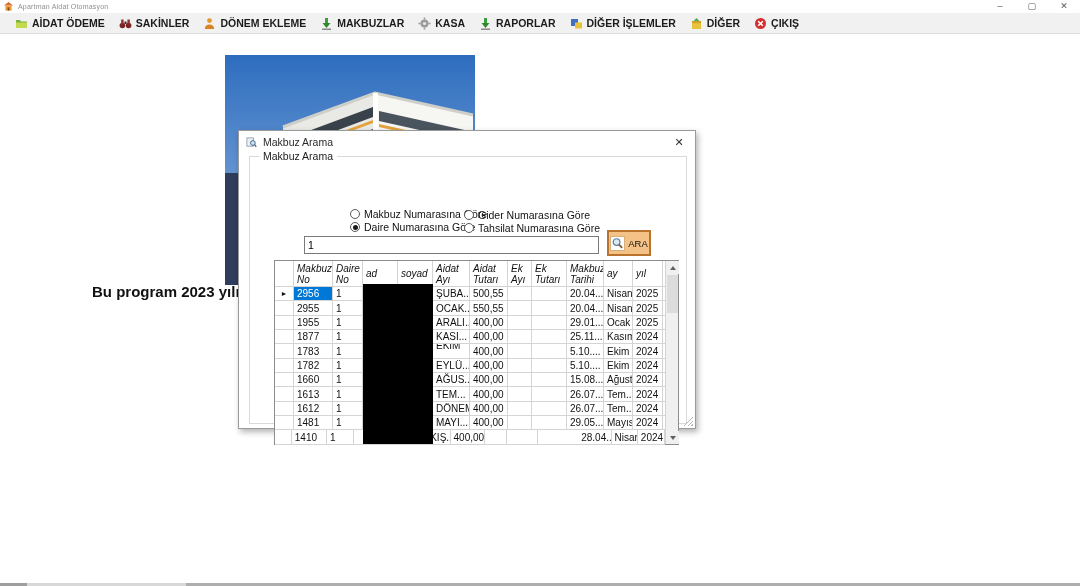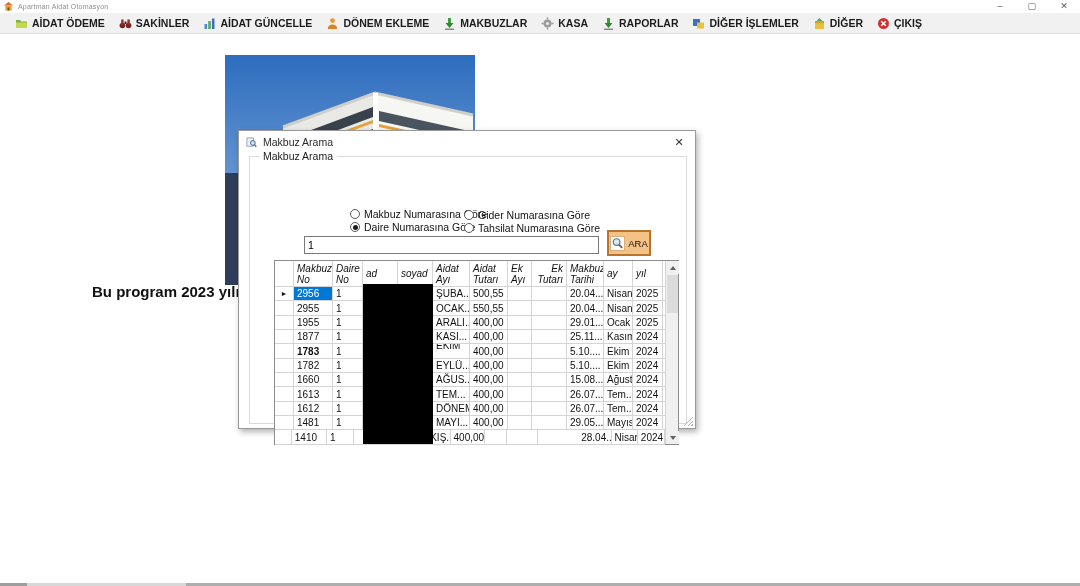--- a/index.html
+++ b/index.html
@@ -137,30 +137,20 @@
         <span class="mi-icon">
           <svg viewBox="0 0 13 13">
             <circle cx="3.4" cy="8.5" r="2.8" fill="#7a2323"></circle>
             <circle cx="9.6" cy="8.5" r="2.8" fill="#7a2323"></circle>
             <rect x="2.2" y="2.5" width="2.4" height="5" fill="#8d3030"></rect>
             <rect x="8.4" y="2.5" width="2.4" height="5" fill="#8d3030"></rect>
             <rect x="5.5" y="4.5" width="2" height="2.5" fill="#5f1c1c"></rect>
           </svg>
         </span>
         <span class="mi-label">SAKİNLER</span>
-      </div>
-      <div class="menu-item">
-        <span class="mi-icon">
-          <svg viewBox="0 0 13 13">
-            <rect x="1.5" y="7" width="2.6" height="5" fill="#4c8fd6"></rect>
-            <rect x="5.2" y="4" width="2.6" height="8" fill="#57a85c"></rect>
-            <rect x="8.9" y="1.5" width="2.6" height="10.5" fill="#3f6fbf"></rect>
-          </svg>
-        </span>
-        <span class="mi-label">AİDAT GÜNCELLE</span>
       </div>
       <div class="menu-item">
         <span class="mi-icon">
           <svg viewBox="0 0 13 13">
             <circle cx="6.5" cy="3.6" r="2.4" fill="#e8972e"></circle>
             <path d="M1.8 12c0-3 2-4.6 4.7-4.6s4.7 1.6 4.7 4.6z" fill="#d98324"></path>
           </svg>
         </span>
         <span class="mi-label">DÖNEM EKLEME</span>
       </div>
@@ -327,21 +317,21 @@
         <div class="grid-inner" id="grid-inner">
             <div class="g-row header">
               <div class="g-cell sel-col" style="width: 19px;"></div>
               <div class="g-cell" style="width: 39px;">Makbuz No</div>
               <div class="g-cell" style="width: 30px;">Daire No</div>
               <div class="g-cell" style="width: 35px;">ad</div>
               <div class="g-cell" style="width: 35px;">soyad</div>
               <div class="g-cell" style="width: 37px;">Aidat Ayı</div>
               <div class="g-cell" style="width: 38px;">Aidat Tutarı</div>
               <div class="g-cell" style="width: 24px;">Ek Ayı</div>
-              <div class="g-cell" style="width: 35px; text-align: right;">Ek Tutarı</div>
+              <div class="g-cell" style="width: 35px;">Ek Tutarı</div>
               <div class="g-cell" style="width: 37px;">Makbuz Tarihi</div>
               <div class="g-cell" style="width: 29px;">ay</div>
               <div class="g-cell" style="width: 30px;">yıl</div>
             </div>
             <div class="g-row data">
               <div class="g-cell sel-col" style="width: 19px;">
                 <span class="row-marker">►</span>
               </div>
               <div class="g-cell selected" style="width: 39px;">2956</div>
               <div class="g-cell" style="width: 30px;">1</div>
@@ -392,21 +382,21 @@
               <div class="g-cell" style="width: 37px;">KASI...</div>
               <div class="g-cell" style="width: 38px;">400,00</div>
               <div class="g-cell" style="width: 24px;"></div>
               <div class="g-cell" style="width: 35px;"></div>
               <div class="g-cell" style="width: 37px;">25.11...</div>
               <div class="g-cell" style="width: 29px;">Kasım</div>
               <div class="g-cell" style="width: 30px;">2024</div>
             </div>
             <div class="g-row data">
               <div class="g-cell sel-col" style="width: 19px;"></div>
-              <div class="g-cell" style="width: 39px; font-weight: bold;">1783</div>
+              <div class="g-cell" style="width: 39px;">1783</div>
               <div class="g-cell" style="width: 30px;">1</div>
               <div class="g-cell" style="width: 35px;"></div>
               <div class="g-cell" style="width: 35px;"></div>
               <div class="g-cell" style="width: 37px;">EKİM ...</div>
               <div class="g-cell" style="width: 38px;">400,00</div>
               <div class="g-cell" style="width: 24px;"></div>
               <div class="g-cell" style="width: 35px;"></div>
               <div class="g-cell" style="width: 37px;">5.10....</div>
               <div class="g-cell" style="width: 29px;">Ekim</div>
               <div class="g-cell" style="width: 30px;">2024</div>

